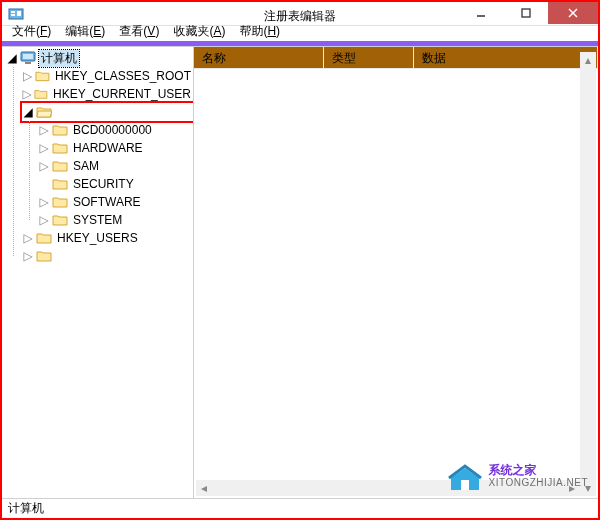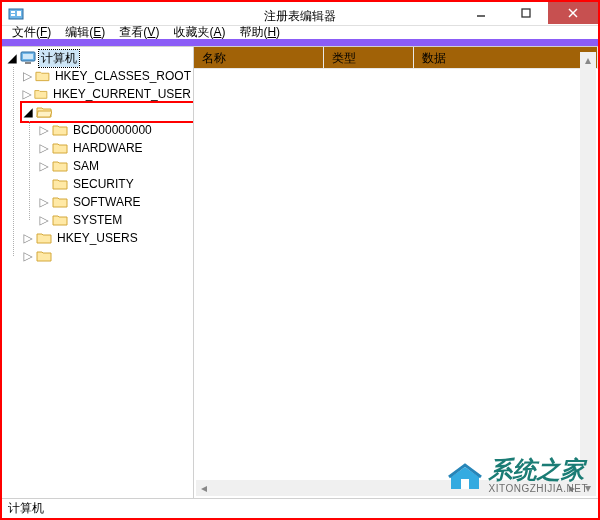--- a/index.html
+++ b/index.html
@@ -7,21 +7,21 @@
 .window { width: 100%; height: 100%; display: flex; flex-direction: column; }
 .titlebar { height: 24px; background: #fff; display: flex; align-items: center; justify-content: space-between; border-bottom: 1px solid #e0e0e0; }
 .titlebar-left { display: flex; align-items: center; padding-left: 6px; }
 .titlebar-center { position: absolute; left: 50%; transform: translateX(-50%); top: 6px; }
 .app-icon { width: 16px; height: 16px; margin-right: 4px; }
 .title-text { color: #000; }
 .window-controls { display: flex; }
 .win-btn { width: 45px; height: 22px; display: flex; align-items: center; justify-content: center; cursor: pointer; margin-top: -1px; }
 .win-btn.close { background: #c75050; color: #fff; width: 50px; }
 .win-btn.minmax { color: #333; }
-.menubar { height: 20px; display: flex; align-items: center; padding: 0 4px; gap: 2px; border-bottom: 7px solid #8b5cf6; }
+.menubar { height: 20px; display: flex; align-items: flex-end; padding: 0 4px; gap: 2px; border-bottom: 5px solid #8b5cf6; }
 .menu-item { padding: 1px 6px; cursor: pointer; }
 .menu-item .hotkey { text-decoration: underline; }
 .content { flex: 1; display: flex; border-top: 1px solid #d0d0d0; }
 .tree-pane { width: 192px; border-right: 1px solid #d0d0d0; overflow: hidden; padding-top: 2px; }
 .list-pane { flex: 1; display: flex; flex-direction: column; }
 .list-header { height: 22px; display: flex; border-bottom: 1px solid #e8e8e8; background: #a16207; }
 .list-header .col { padding: 3px 8px; border-right: 1px solid #e8e8e8; }
 .col-name { width: 130px; }
 .col-type { width: 90px; }
 .col-data { flex: 1; }
@@ -32,21 +32,21 @@
 .tree-node .node-icon { width: 16px; height: 14px; margin-right: 3px; }
 .tree-node .label { padding: 0 2px; }
 .tree-node.selected .label { background: #cde6f7; outline: 1px dotted #000; }
 .tree-children { padding-left: 16px; position: relative; }
 .tree-children::before { content: ""; position: absolute; left: 7px; top: 0; bottom: 9px; border-left: 1px dotted #b0b0b0; }
 .indent-root { padding-left: 4px; }
 .highlight-box { outline: 2px solid #ff0000; }
 .statusbar { height: 20px; border-top: 1px solid #d0d0d0; padding: 2px 6px; display: flex; align-items: center; }
 .watermark { position: absolute; right: 10px; bottom: 24px; display: flex; align-items: center; gap: 6px; opacity: 0.95; pointer-events: none; }
 .watermark .wm-text { text-align: left; line-height: 1.1; }
-.watermark .wm-cn { font-weight: bold; font-size: 24px; font-style: italic; color: #0f766e; }
+.watermark .wm-cn { font-weight: bold; font-size: 12px; color: #6d28d9; }
 .watermark .wm-en { font-size: 10px; color: #666; letter-spacing: 0.5px; }
 .scrollbar-v { position: absolute; right: 2px; top: 50px; bottom: 22px; width: 16px; background: #f0f0f0; display: flex; flex-direction: column; justify-content: space-between; align-items: center; }
 .sb-btn { width: 16px; height: 16px; display: flex; align-items: center; justify-content: center; color: #888; }
 .scrollbar-h { position: absolute; left: 194px; right: 18px; bottom: 22px; height: 16px; background: #f0f0f0; display: flex; justify-content: space-between; align-items: center; }
 .sb-btn-h { width: 16px; height: 16px; display: flex; align-items: center; justify-content: center; color: #888; }
 </style>
 </head>
 <body>
 
 <div class="window">

